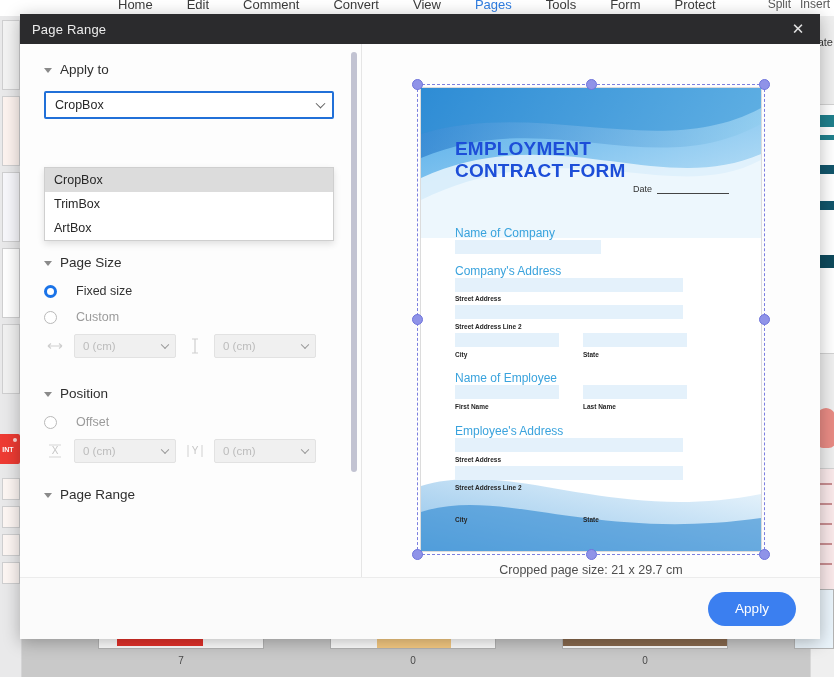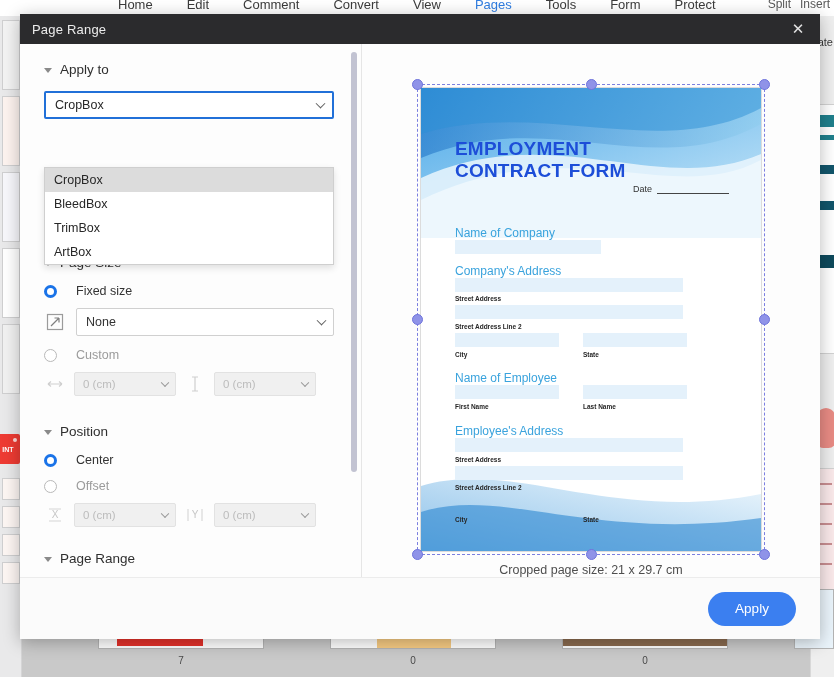--- a/index.html
+++ b/index.html
@@ -386,32 +386,20 @@
         <div class="section-head" style="margin-top:26px;">
           <span class="caret"></span>
           <span class="section-title">Page Size</span>
         </div>
 
         <div class="radio-row">
           <span class="radio on"></span>
           <span class="radio-label">Fixed size</span>
         </div>
 
-        <div class="sel-row">
-          <span class="spin-ico">
-            <svg width="22" height="22" viewBox="0 0 22 22">
-              <rect x="3.5" y="3.5" width="15" height="15" fill="none" stroke="#9b9b9b" stroke-width="1.2"></rect>
-              <path d="M7 15 L15 7 M15 7 h-4.5 M15 7 v4.5" fill="none" stroke="#7f7f7f" stroke-width="1.2"></path>
-            </svg>
-          </span>
-          <div class="sel-wide">
-            <span>None</span>
-            <span class="sel-caret"></span>
-          </div>
-        </div>
 
         <div class="radio-row">
           <span class="radio"></span>
           <span class="radio-label dim">Custom</span>
         </div>
 
         <div class="spin-row">
           <span class="spin-ico">
             <svg width="22" height="22" viewBox="0 0 22 22">
               <path d="M4 11 h14 M4 11 l3 -2.5 M4 11 l3 2.5 M18 11 l-3 -2.5 M18 11 l-3 2.5" fill="none" stroke="#cfcfcf" stroke-width="1.2"></path>
@@ -430,24 +418,20 @@
             <span>0 (cm)</span>
             <span class="sel-caret"></span>
           </div>
         </div>
 
         <div class="section-head" style="margin-top:28px;">
           <span class="caret"></span>
           <span class="section-title">Position</span>
         </div>
 
-        <div class="radio-row">
-          <span class="radio on"></span>
-          <span class="radio-label">Center</span>
-        </div>
 
         <div class="radio-row">
           <span class="radio"></span>
           <span class="radio-label dim">Offset</span>
         </div>
 
         <div class="spin-row">
           <span class="spin-ico">
             <svg width="22" height="22" viewBox="0 0 22 22">
               <text x="11" y="14" font-size="10" fill="#c6c6c6" text-anchor="middle" font-family="Liberation Sans">X</text>
@@ -471,21 +455,20 @@
         </div>
 
         <div class="section-head" style="margin-top:24px;">
           <span class="caret"></span>
           <span class="section-title">Page Range</span>
         </div>
       </div>
 
       <div class="dropdown-list" id="dd-list">
           <div class="dd-item selected">CropBox</div>
-          <div class="dd-item">BleedBox</div>
           <div class="dd-item">TrimBox</div>
           <div class="dd-item">ArtBox</div>
         </div>
 
       <div class="scroll-track">
         <div class="scroll-thumb"></div>
       </div>
     </div>
 
     <div class="preview-pane">

